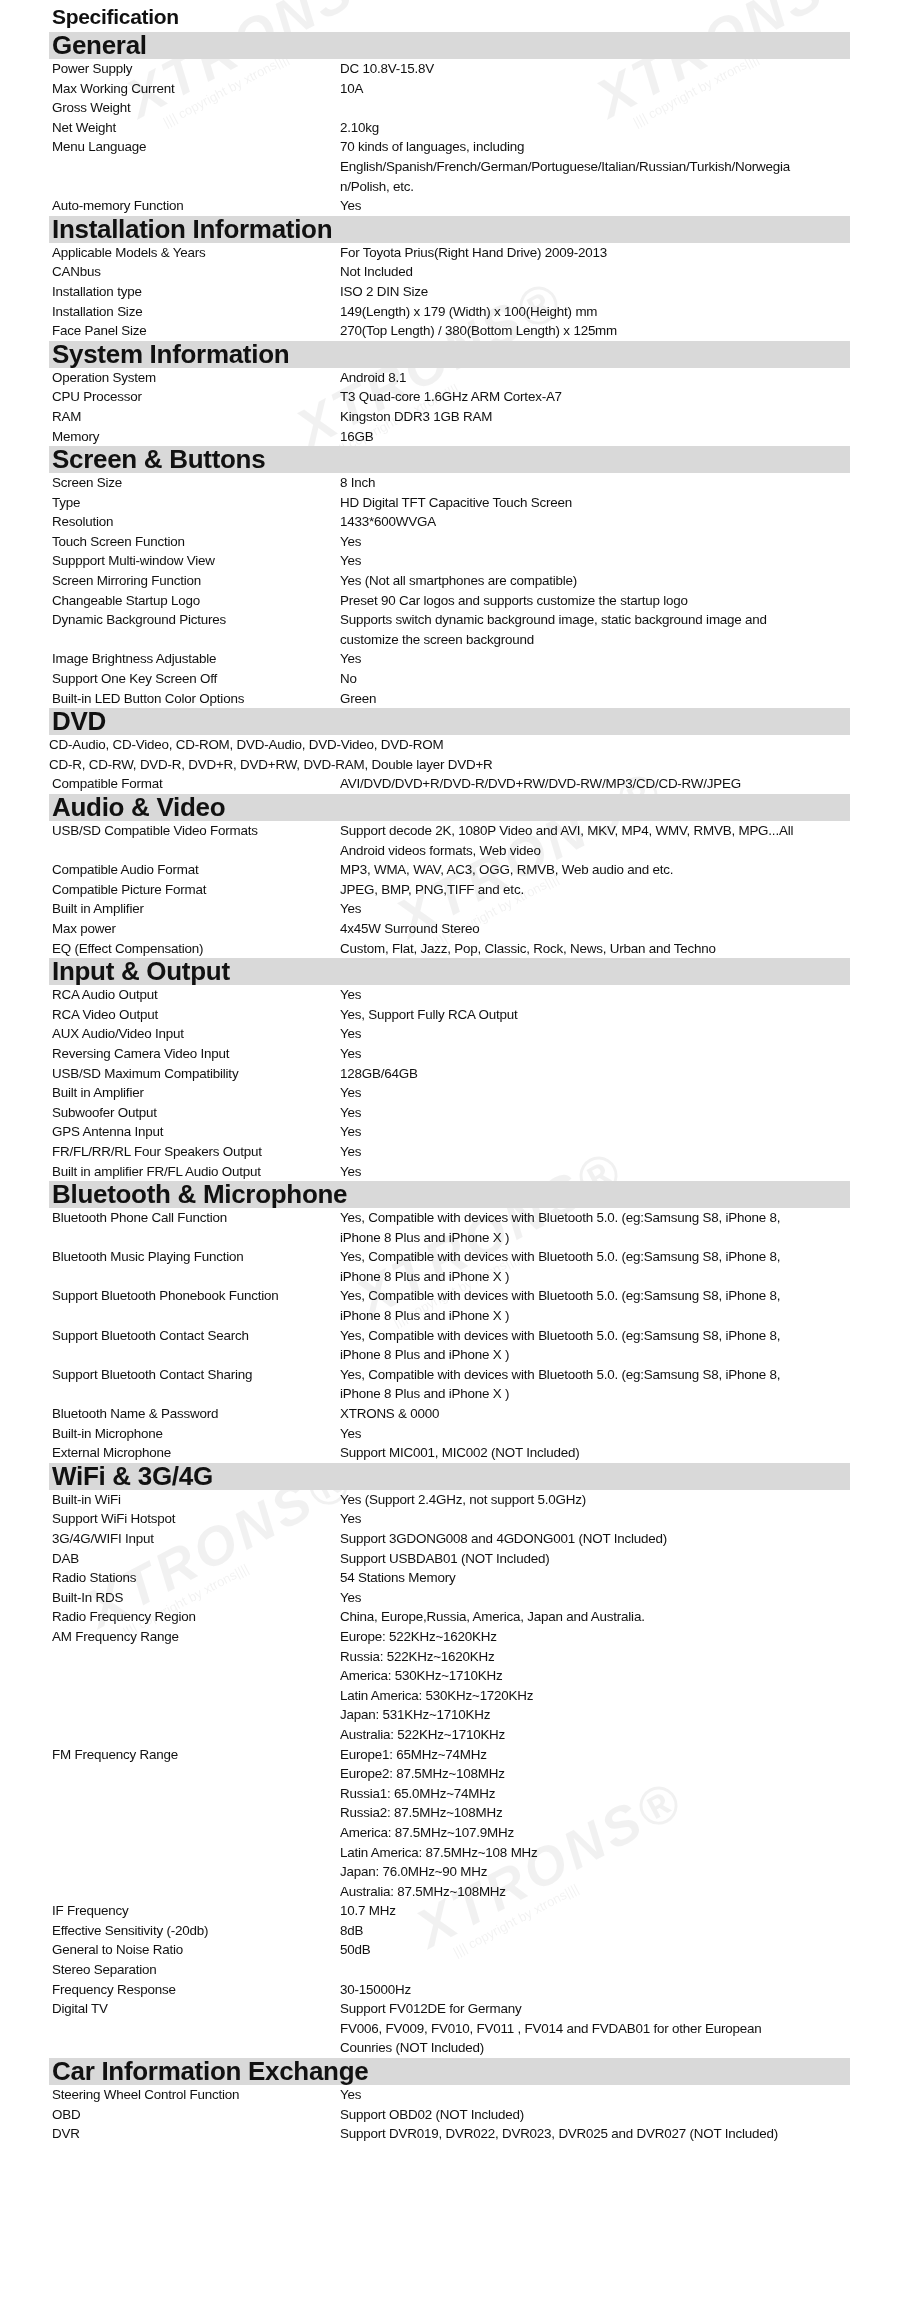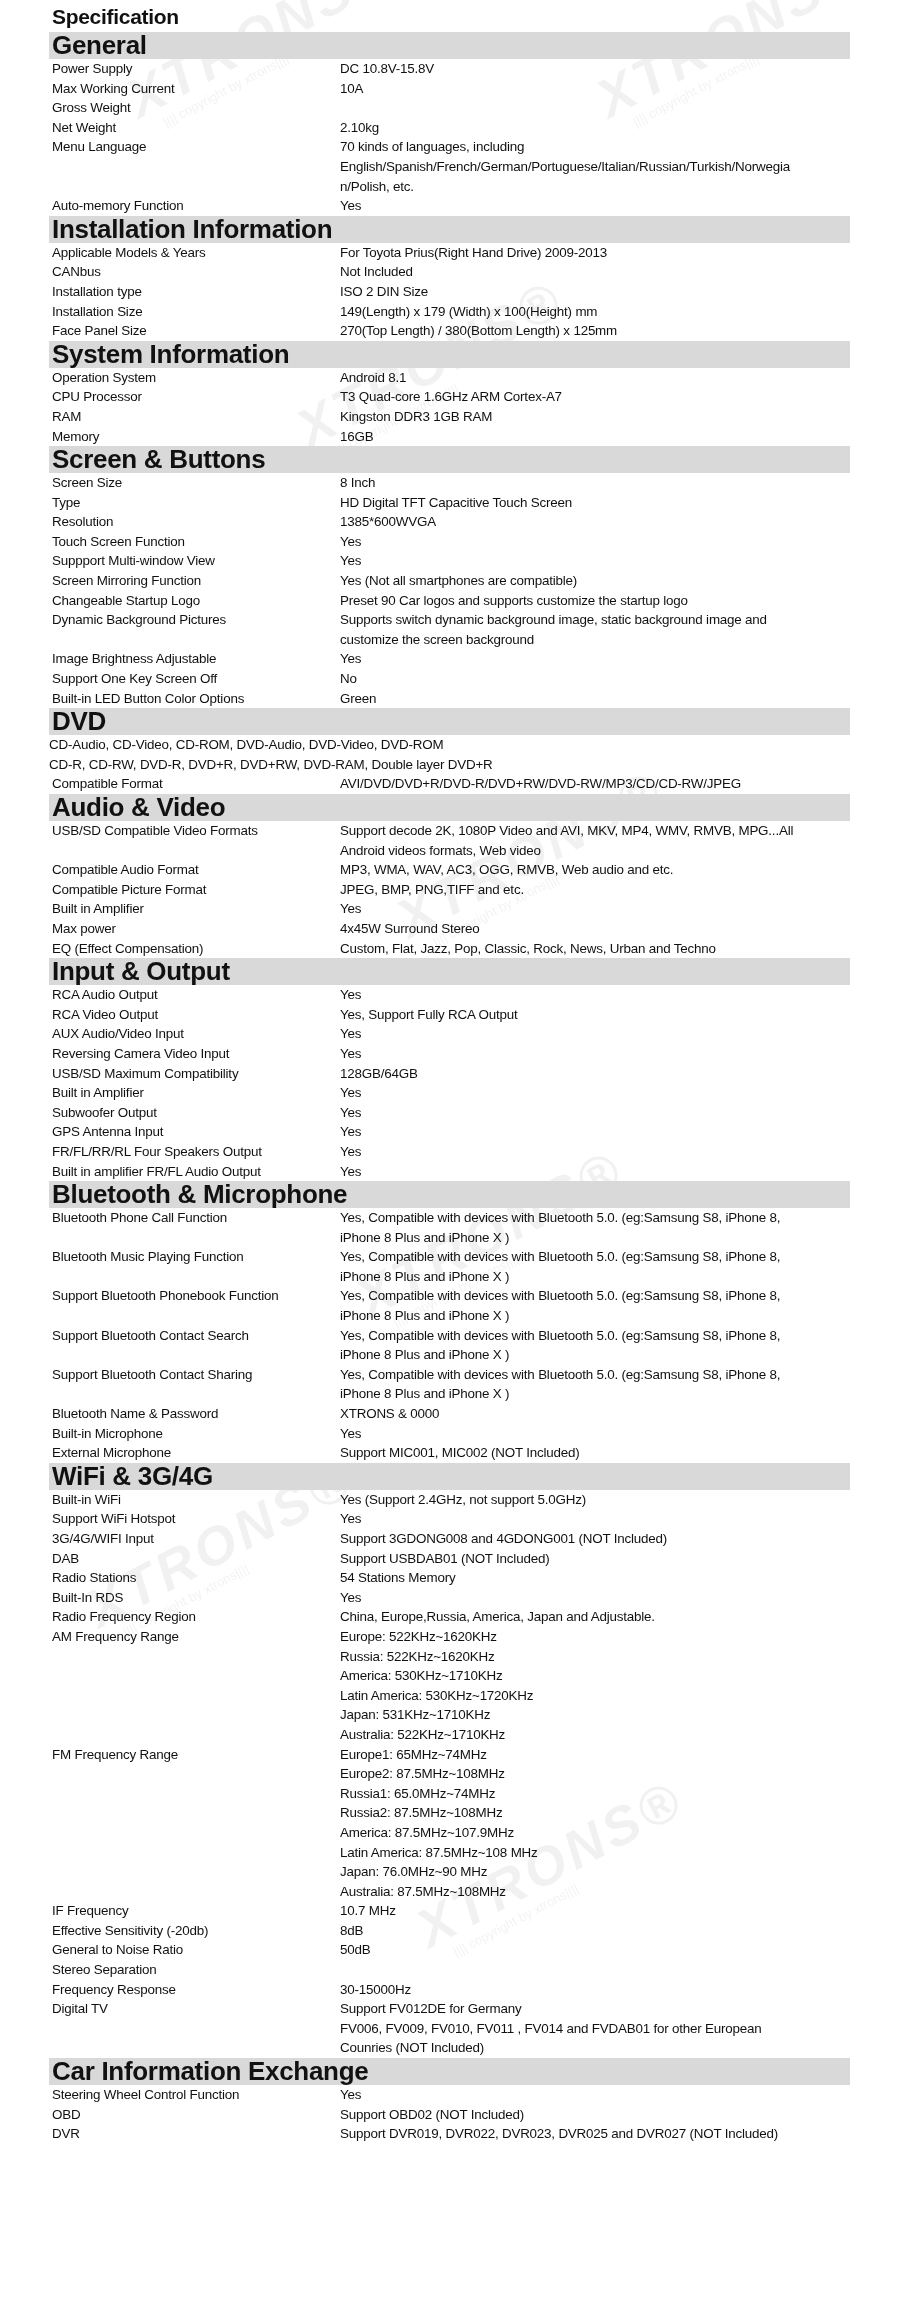--- a/index.html
+++ b/index.html
@@ -163,21 +163,21 @@
         </div>
         <div class="row">
           <div class="label">Type</div>
           <div class="value">
             <div>HD Digital TFT Capacitive Touch Screen</div>
           </div>
         </div>
         <div class="row">
           <div class="label">Resolution</div>
           <div class="value">
-            <div>1385*600WVGA</div>
+            <div>1433*600WVGA</div>
           </div>
         </div>
         <div class="row">
           <div class="label">Touch Screen Function</div>
           <div class="value">
             <div>Yes</div>
           </div>
         </div>
         <div class="row">
           <div class="label">Suppport Multi-window View</div>
@@ -433,21 +433,21 @@
         </div>
         <div class="row">
           <div class="label">Built-In RDS</div>
           <div class="value">
             <div>Yes</div>
           </div>
         </div>
         <div class="row">
           <div class="label">Radio Frequency Region</div>
           <div class="value">
-            <div>China, Europe,Russia, America, Japan and Adjustable.</div>
+            <div>China, Europe,Russia, America, Japan and Australia.</div>
           </div>
         </div>
         <div class="row">
           <div class="label">AM Frequency Range</div>
           <div class="value">
             <div>Europe: 522KHz~1620KHz</div>
             <div>Russia: 522KHz~1620KHz</div>
             <div>America: 530KHz~1710KHz</div>
             <div>Latin America: 530KHz~1720KHz</div>
             <div>Japan: 531KHz~1710KHz</div>

